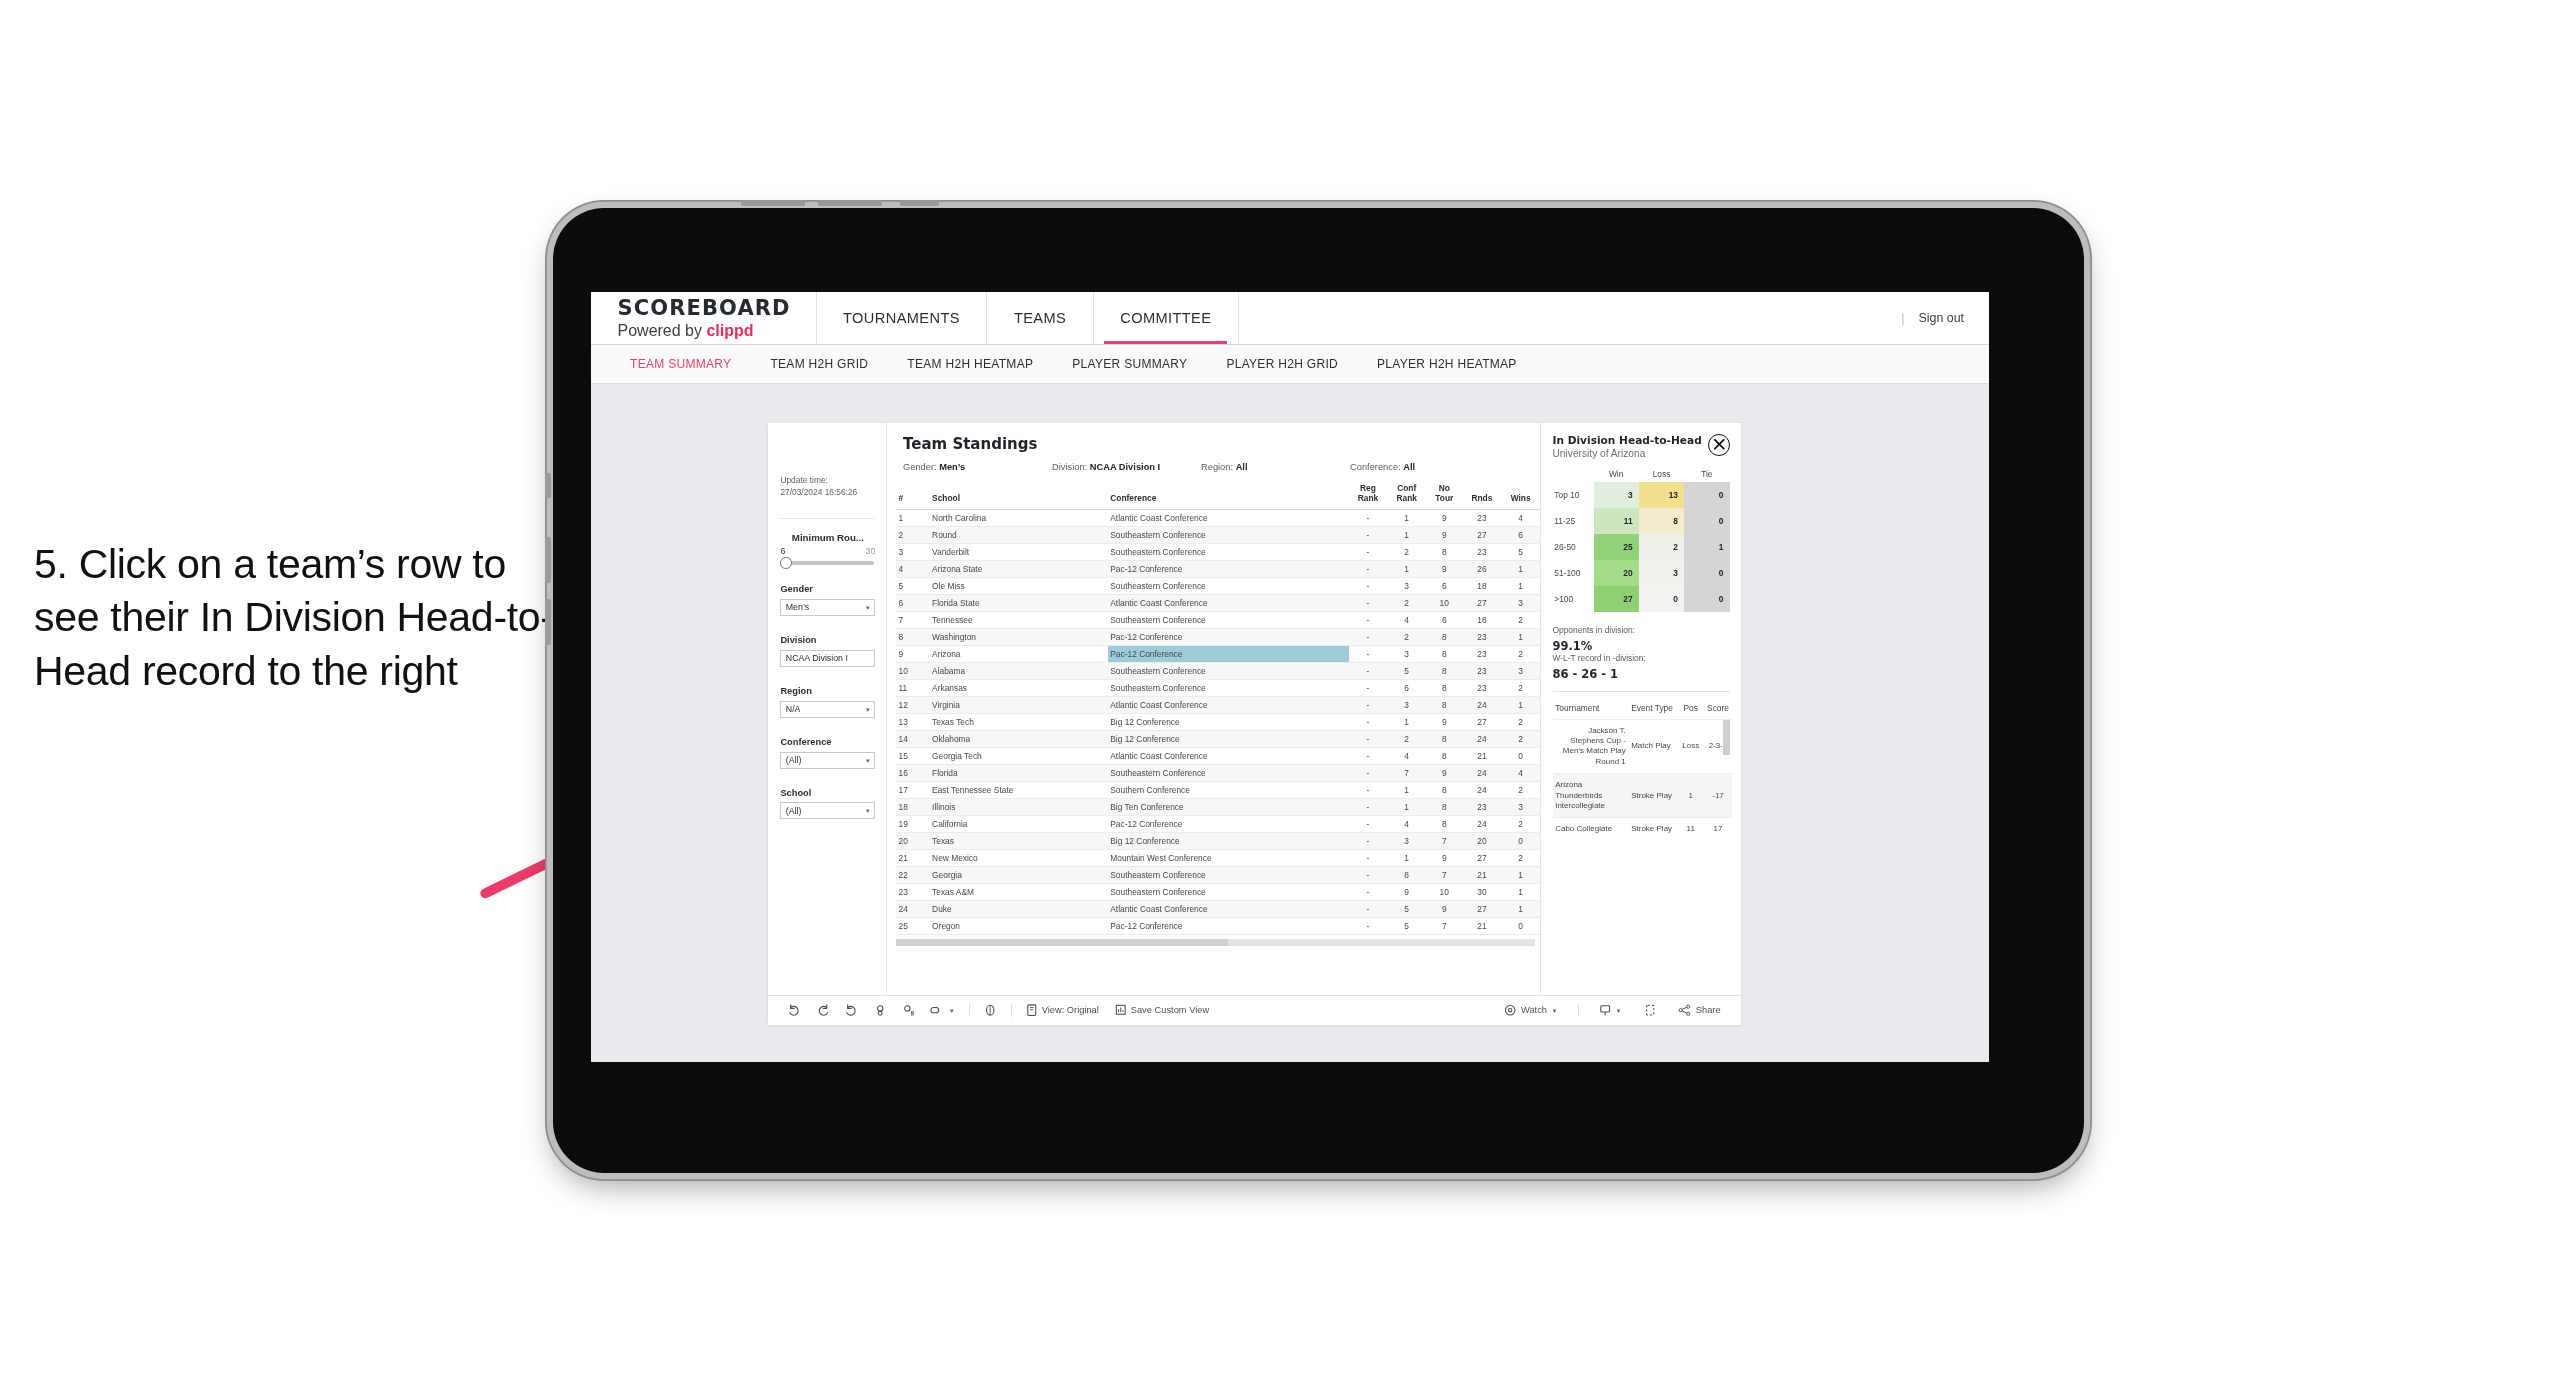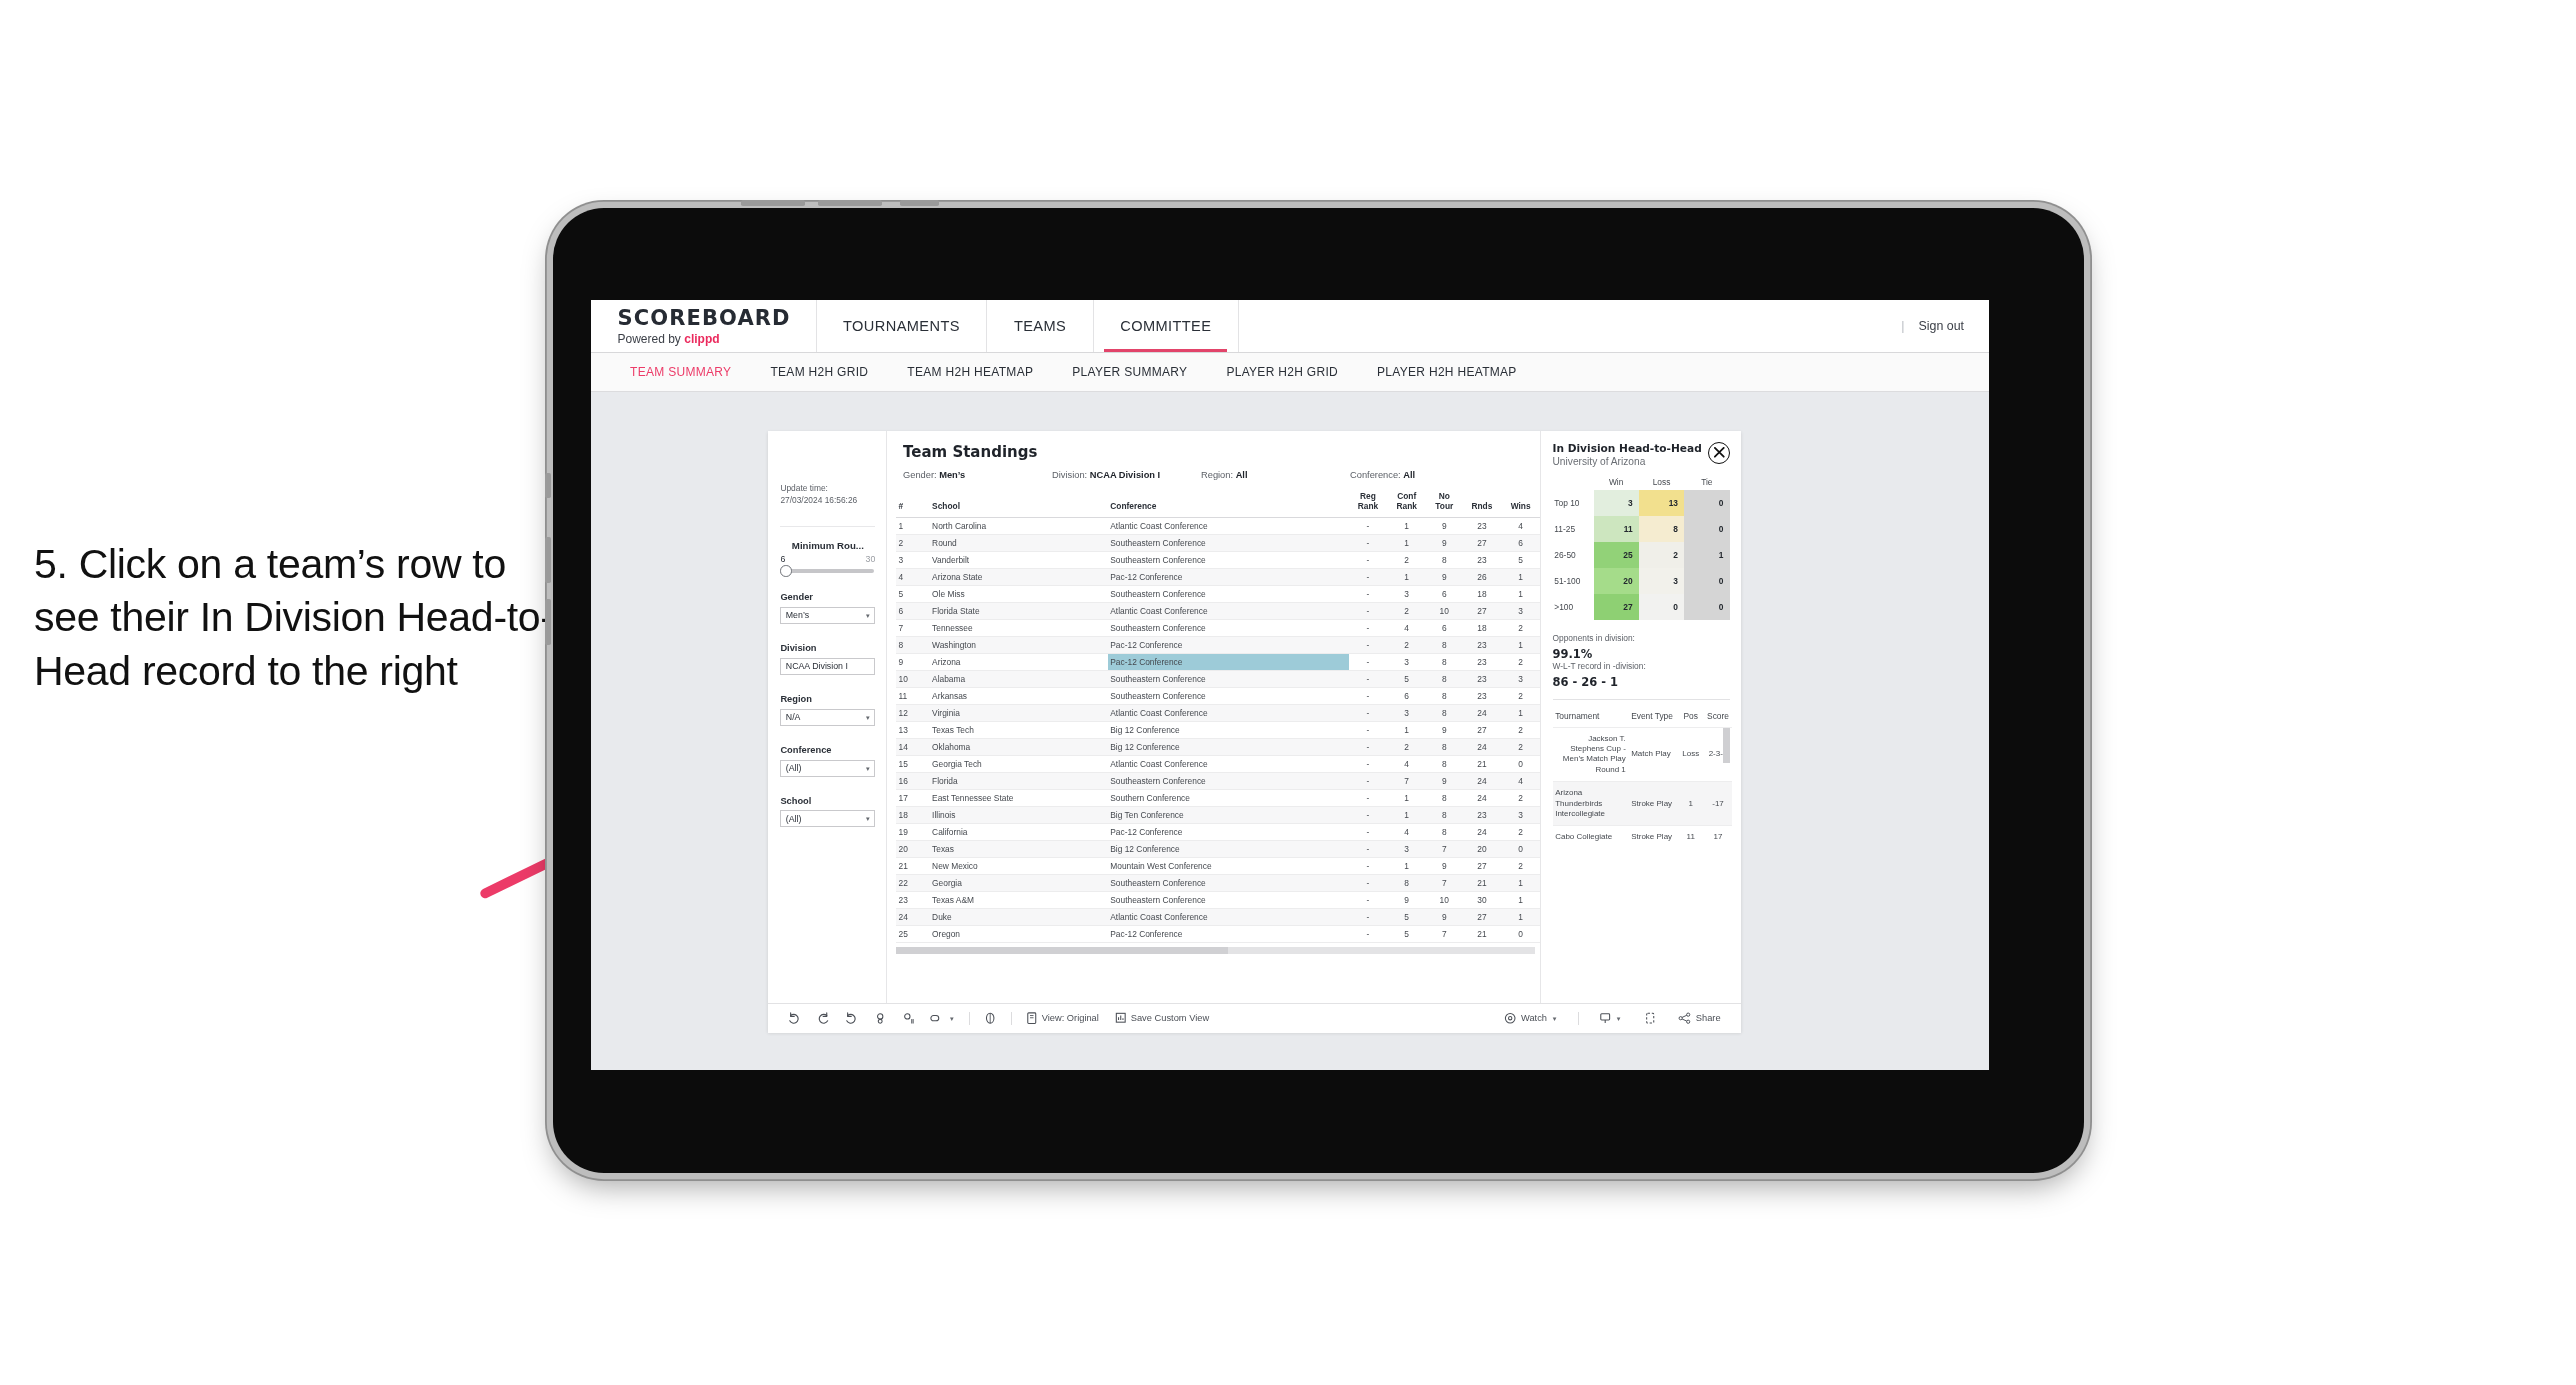--- a/index.html
+++ b/index.html
@@ -26,32 +26,32 @@
     width: 1531px; height: 965px;
     background: #0c0c0c;
     border-radius: 51px;
     box-shadow: 0 0 0 6.2px #bdbdbd, 0 0 0 8px #8f8f8f, 0 12.4px 30px rgba(0,0,0,.35);
   }
   .btn-top { position:absolute; top:-8px; background:#9a9a9a; height:6.2px; border-radius:1.8px; }
   .btn-side { position:absolute; left:-8px; background:#9a9a9a; width:6.2px; border-radius:1.8px; }
 
   
   #screen {
-    position: absolute; left: 591px; top: 300px;
+    position: absolute; left: 591px; top: 292px;
     width: 1398px; height: 770px;
     background: #404040; overflow: hidden;
   }
 
   
   #topbar { display:flex; align-items:stretch; height:53px; background:#ffffff; border-bottom:0.9px solid #d8d8da; }
   .brand { display:flex; flex-direction:column; justify-content:center; padding:0 25px 0 26.5px;
            border-right:0.9px solid #e3e3e5; min-width:177px; }
   .brand-name { font-family:"DejaVu Sans", sans-serif; font-weight:700; font-size:21px; letter-spacing:1.1px;
                 color:#262b33; line-height:1; }
-  .brand-sub { font-size:12px; color:#3b3f47; margin-top:4px; line-height:1; }
+  .brand-sub { font-size:16px; color:#3b3f47; margin-top:4px; line-height:1; }
   .brand-sub b { color:#eb2a5d; font-weight:700; }
   .nav-item { display:flex; align-items:center; padding:0 26.5px; font-size:14.6px; color:#2a2f37;
               border-right:0.9px solid #e3e3e5; position:relative; letter-spacing:0.4px; cursor:pointer; }
   .nav-item.active::after { content:""; position:absolute; left:10.6px; right:10.6px; bottom:0; height:3.1px; background:#e2446a; }
   .topbar-right { margin-left:auto; display:flex; align-items:center; padding-right:25px; gap:14px;
                   font-size:12.4px; color:#3b3f47; }
   .vsep { color:#b9bcc2; }
   .signout { cursor:pointer; }
 
   

